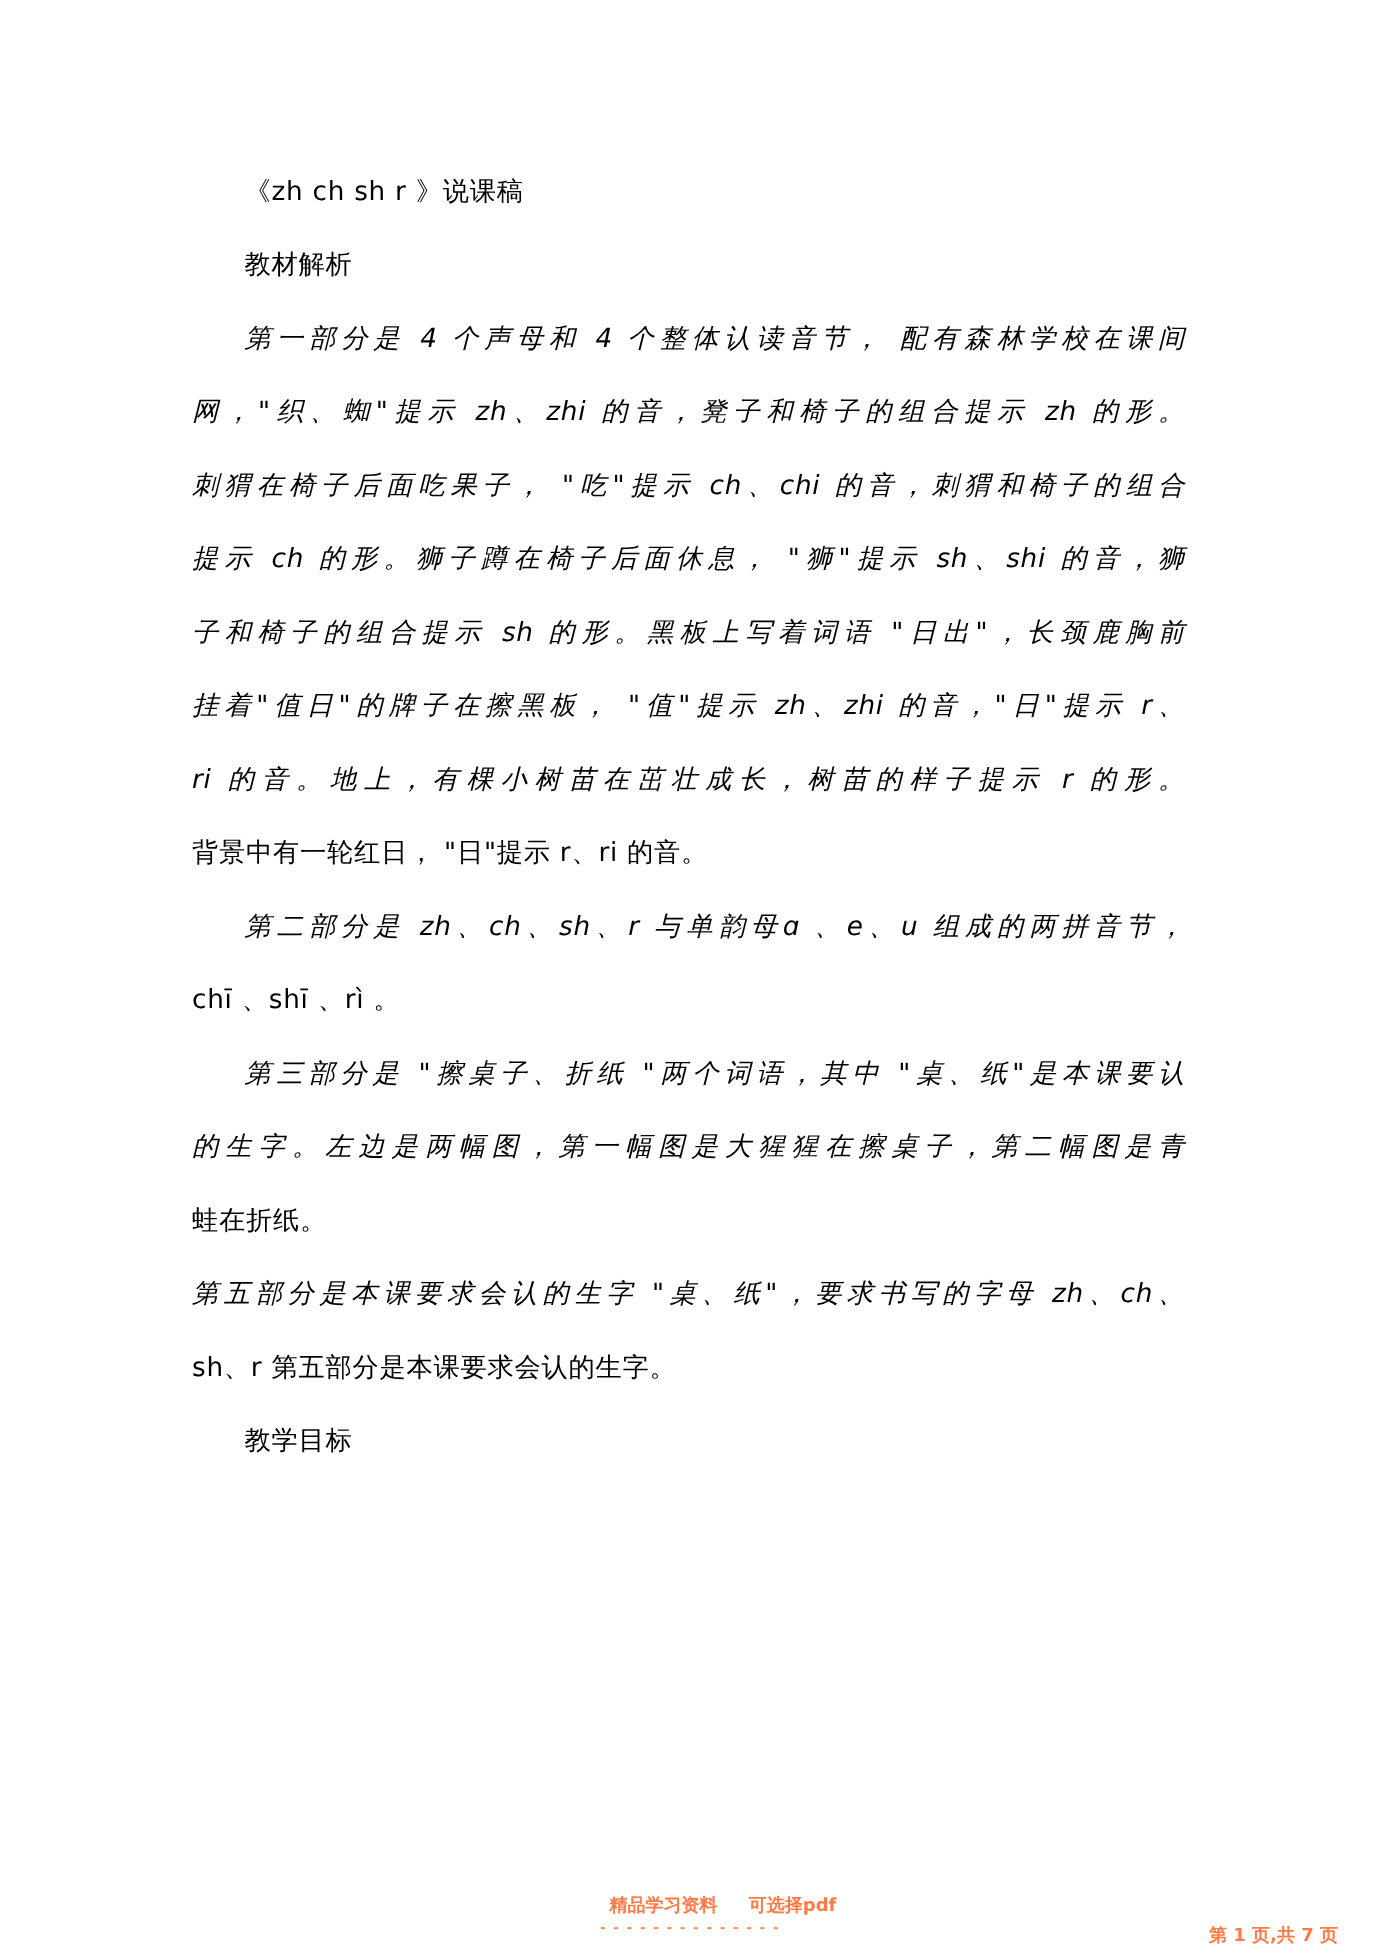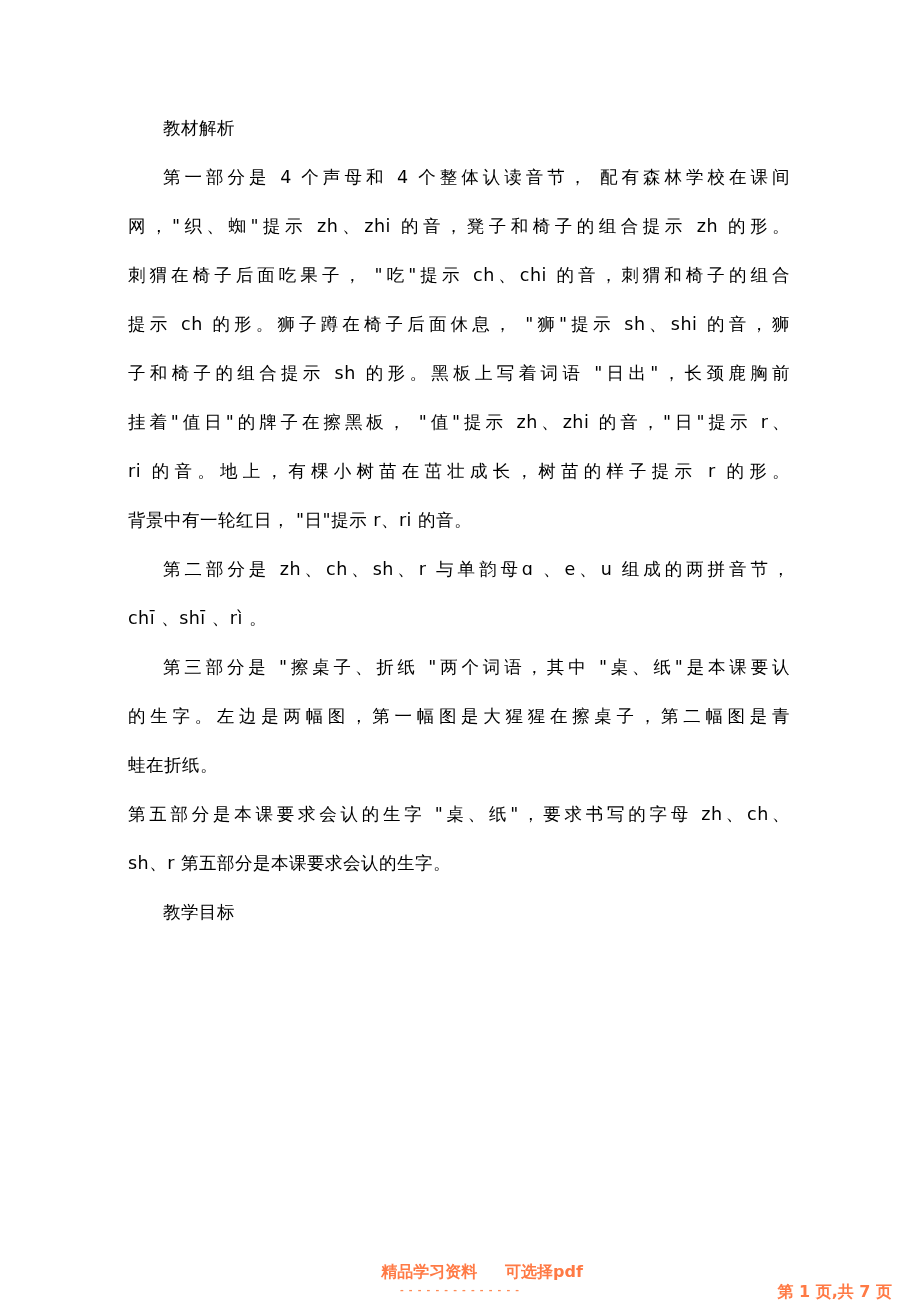--- a/index.html
+++ b/index.html
@@ -21,61 +21,62 @@
   }
   .ln {
     height: 49px;
     line-height: 49px;
     font-size: 17.5px;
     letter-spacing: 0.5px;
     text-align: justify;
     white-space: normal;
     color: #000000;
   }
-  .ln.jl { text-align-last: justify; }
+  .ln.jl { text-align-last: justify; font-style: italic; }
   .ln.ind { text-indent: 35px; }
   .footer-center {
     position: absolute;
     left: 0;
     right: 0;
     top: 1262px;
     text-align: center;
     color: #ff7a45;
   }
   .footer-right {
     position: absolute;
     right: 28px;
     top: 1262px;
     text-align: center;
     color: #ff7a45;
     margin-top: 20px;
   }
   .footer-text {
     display: block;
-    font-size: 16px;
+    font-size: 12px;
     font-weight: bold;
     white-space: pre;
     color: #ff7a45;
     padding-left: 44px;
   }
   .footer-dashes {
     display: block;
     margin-top: 2px;
     font-size: 9px;
     font-weight: bold;
     letter-spacing: 1px;
     white-space: pre;
     color: #ff8a55;
   }
 </style>
 </head>
 <body>
 
 <div class="page">
   <div class="content">
+    <div class="ln ind">《zh ch sh r  》说课稿</div>
     <div class="ln ind">教材解析</div>
     <div class="ln ind jl">第一部分是 4 个声母和 4 个整体认读音节， 配有森林学校在课间</div>
     <div class="ln jl">网，"织、蜘"提示 zh、zhi 的音，凳子和椅子的组合提示 zh 的形。</div>
     <div class="ln jl">刺猬在椅子后面吃果子， "吃"提示 ch、chi 的音，刺猬和椅子的组合</div>
     <div class="ln jl">提示 ch 的形。狮子蹲在椅子后面休息， "狮"提示 sh、shi 的音，狮</div>
     <div class="ln jl">子和椅子的组合提示 sh 的形。黑板上写着词语 "日出"，长颈鹿胸前</div>
     <div class="ln jl">挂着"值日"的牌子在擦黑板， "值"提示 zh、zhi 的音，"日"提示 r、</div>
     <div class="ln jl">ri 的音。地上，有棵小树苗在茁壮成长，树苗的样子提示 r 的形。</div>
     <div class="ln">背景中有一轮红日， "日"提示 r、ri 的音。</div>
     <div class="ln ind jl">第二部分是 zh、ch、sh、r 与单韵母ɑ 、e、u 组成的两拼音节，</div>

